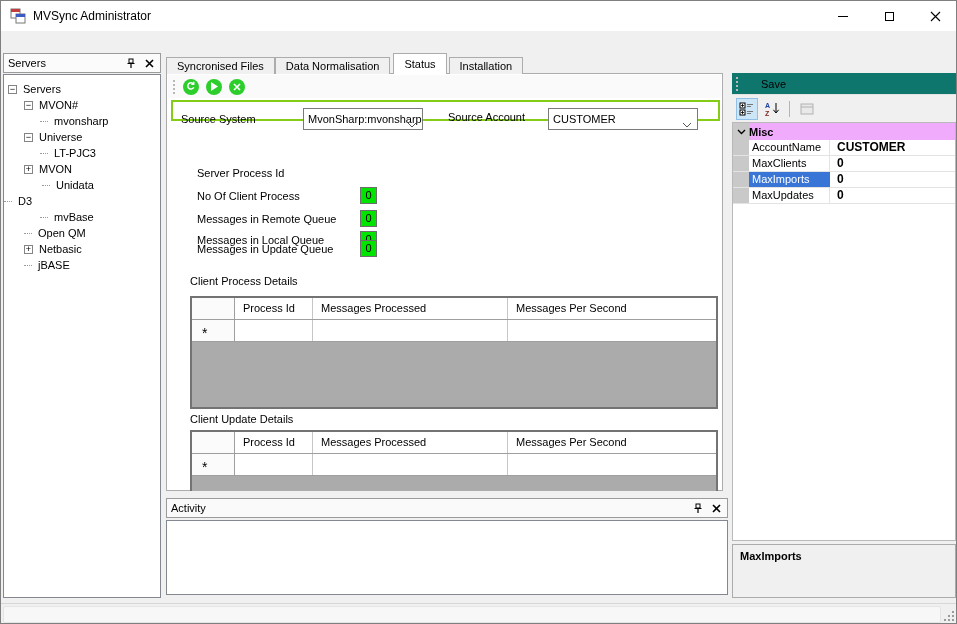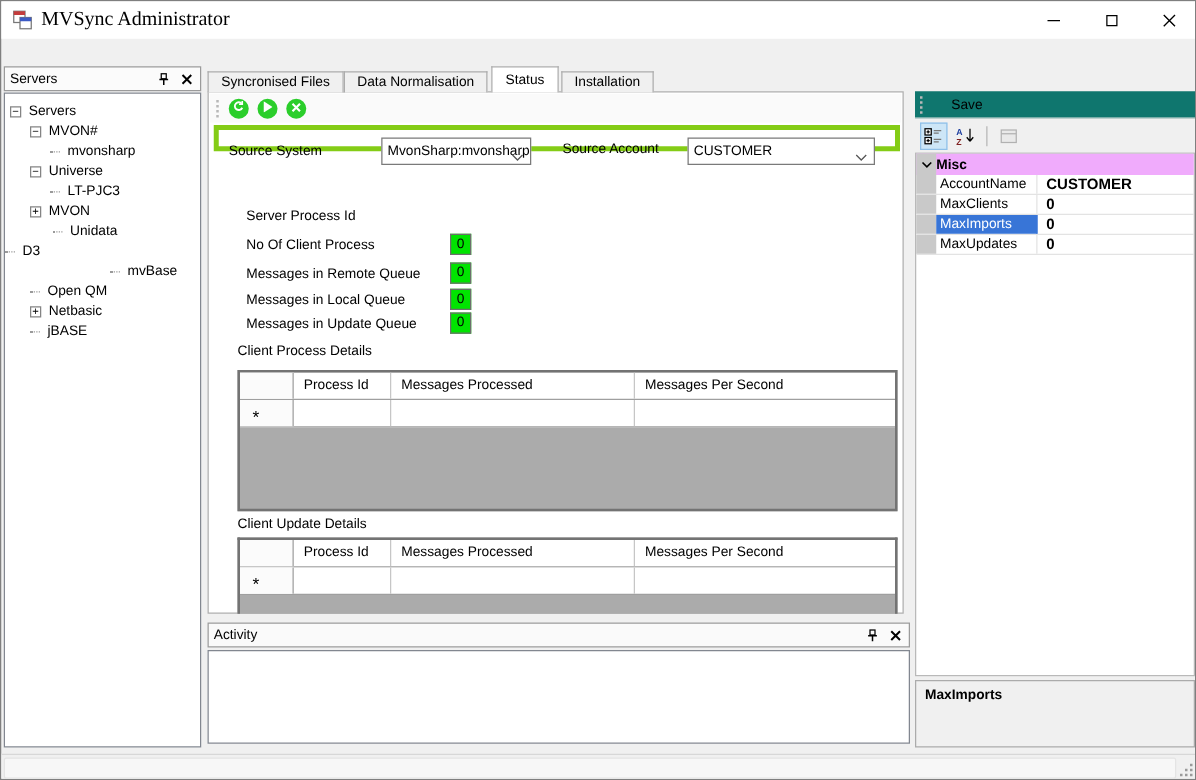--- a/index.html
+++ b/index.html
@@ -5,21 +5,21 @@
   * { margin:0; padding:0; box-sizing:border-box; }
   html,body { background:#cfcfcf; }
   #app {
     position:relative; width:957px; height:624px;
     background:#F0F0F0; border:1px solid #7F7F7F; overflow:hidden;
     font-family:"Liberation Sans", sans-serif; font-size:11px; color:#000;
   }
   
   .titlebar { position:absolute; left:0; top:0; width:100%; height:30px; background:#FFFFFF; }
   .app-icon { position:absolute; left:9px; top:7px; width:16px; height:16px; }
-  .title-text { position:absolute; left:32px; top:0; line-height:30px; font-size:16px;font-family:Liberation Serif, serif; }
+  .title-text { position:absolute; left:32px; top:0; line-height:30px; font-size:12px; }
   .capbtn { position:absolute; top:0; width:46px; height:30px; display:flex; align-items:center; justify-content:center; }
   .glyph-min { width:10px; height:1px; background:#000; }
   .glyph-max { width:9px; height:9px; border:1px solid #000; }
   
   .menubar { position:absolute; left:0; top:30px; width:100%; height:22px; background:#FDFDFD; display:flex; align-items:center; padding-left:12px; }
   .menu-item { padding:2px 7px; }
   
   .dock-header { position:absolute; height:20px; display:flex; align-items:center; background:#FBFBFB; border:1px solid #9B9B9B; padding:0 4px; }
   .dock-header .hd-title { flex:1; }
   .dock-header.blue { background:#AFC6E6; border-color:#93AAC9; }
@@ -32,21 +32,21 @@
   .tree-label { padding:0 2px; }
   
   #tabstrip { position:absolute; left:165px; top:52px; height:21px; display:flex; align-items:flex-end; z-index:3; }
   .tab { height:17px; margin-top:3px; background:#F0F0F0; border:1px solid #ACACAC; border-bottom:none; display:flex; align-items:center; justify-content:center; padding:0 10px; }
   .tab.selected { height:21px; margin-top:0; background:#fff; position:relative; z-index:4; margin-left:3px; margin-right:2px; }
   
   .tabpage { position:absolute; left:165px; top:72px; width:557px; height:418px; background:#fff; border:1px solid #ACACAC; }
   .page-toolbar { position:absolute; left:1px; top:1px; right:1px; height:23px; background:#FAFAFA; display:flex; align-items:center; gap:7px; padding-left:5px; }
   .tgrip { width:0; height:14px; border-left:2px dotted #B8B8B8; margin-right:1px; }
   .tbtn { width:16px; height:16px; border-radius:50%; background:var(--toolbar-green,#2BCE2B); display:flex; align-items:center; justify-content:center; }
-  .sourcebox { position:absolute; left:4px; top:26px; width:549px; height:21px; border:4px solid #84cc16; background:#fff; }
+  .sourcebox { position:absolute; left:4px; top:26px; width:549px; height:21px; border:2px solid #84cc16; background:#fff; }
   .src-label1 { position:absolute; left:8px; top:11px; }
   .src-label2 { position:absolute; left:275px; top:9px; }
   .combo { position:absolute; height:22px; border:1px solid #7A7A7A; background:#fff; display:flex; align-items:center; padding:0 16px 0 4px; }
   .combo .chev { position:absolute; right:5px; top:9px; }
   .combo1 { left:130px; top:6px; width:120px; }
   .combo2 { left:375px; top:6px; width:150px; }
   .field-row { position:absolute; left:30px; height:17px; display:flex; align-items:center; }
   .field-label { width:163px; }
   .ind-box { width:17px; height:17px; background:var(--indicator-green,#00E400); border:1px solid #6E6E6E; text-align:center; line-height:15px; color:#000; }
   .caret { width:2px; height:16px; background:#3c3c3c; }
@@ -153,21 +153,21 @@
         <span class="tree-label">MVON</span>
       </div>
       <div class="tree-row" style="padding-left: 38px;">
         <span class="leaf-dash"></span>
         <span class="tree-label">Unidata</span>
       </div>
       <div class="tree-row" style="">
         <span class="leaf-dash"></span>
         <span class="tree-label">D3</span>
       </div>
-      <div class="tree-row" style="padding-left: 36px; margin-left: 48px;">
+      <div class="tree-row" style="padding-left: 36px;">
         <span class="leaf-dash"></span>
         <span class="tree-label">mvBase</span>
       </div>
       <div class="tree-row" style="padding-left: 20px;">
         <span class="leaf-dash"></span>
         <span class="tree-label">Open QM</span>
       </div>
       <div class="tree-row" style="padding-left: 20px;">
         <span class="expander">+</span>
         <span class="tree-label">Netbasic</span>
@@ -237,21 +237,21 @@
           <span class="ind-box">0</span>
         </div>
         <div class="field-row" style="top: 136px;">
           <span class="field-label">Messages in Remote Queue</span>
           <span class="ind-box">0</span>
         </div>
         <div class="field-row" style="top: 157px;">
           <span class="field-label">Messages in Local Queue</span>
           <span class="ind-box">0</span>
         </div>
-        <div class="field-row" style="top: 176px;">
+        <div class="field-row" style="top: 166px;">
           <span class="field-label">Messages in Update Queue</span>
           <span class="ind-box">0</span>
         </div>
       </div>
 
     <div class="grid-label" style="top:201px">Client Process Details</div>
     <div class="dgrid" id="grid1">
         <div class="g-row">
           <div class="g-cell g-rowhead"></div>
           <div class="g-cell g-col1">Process Id</div>

